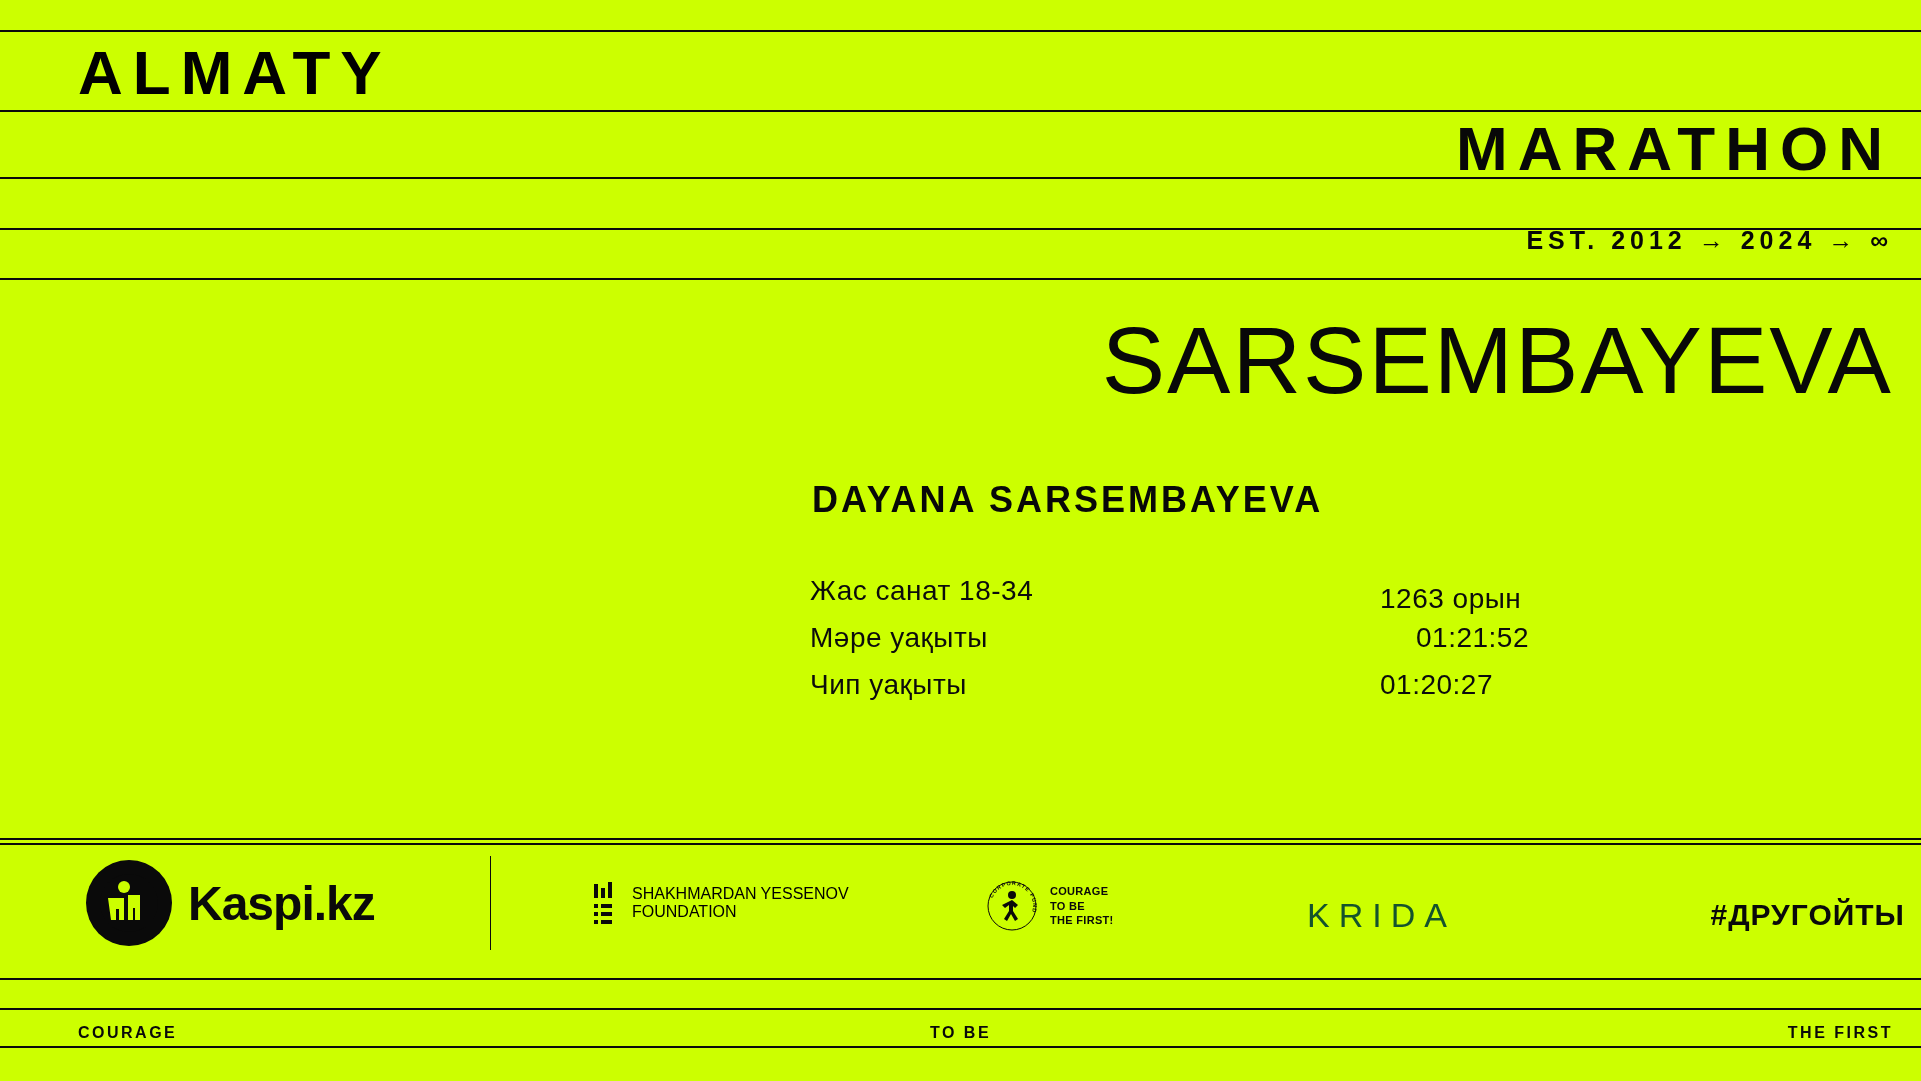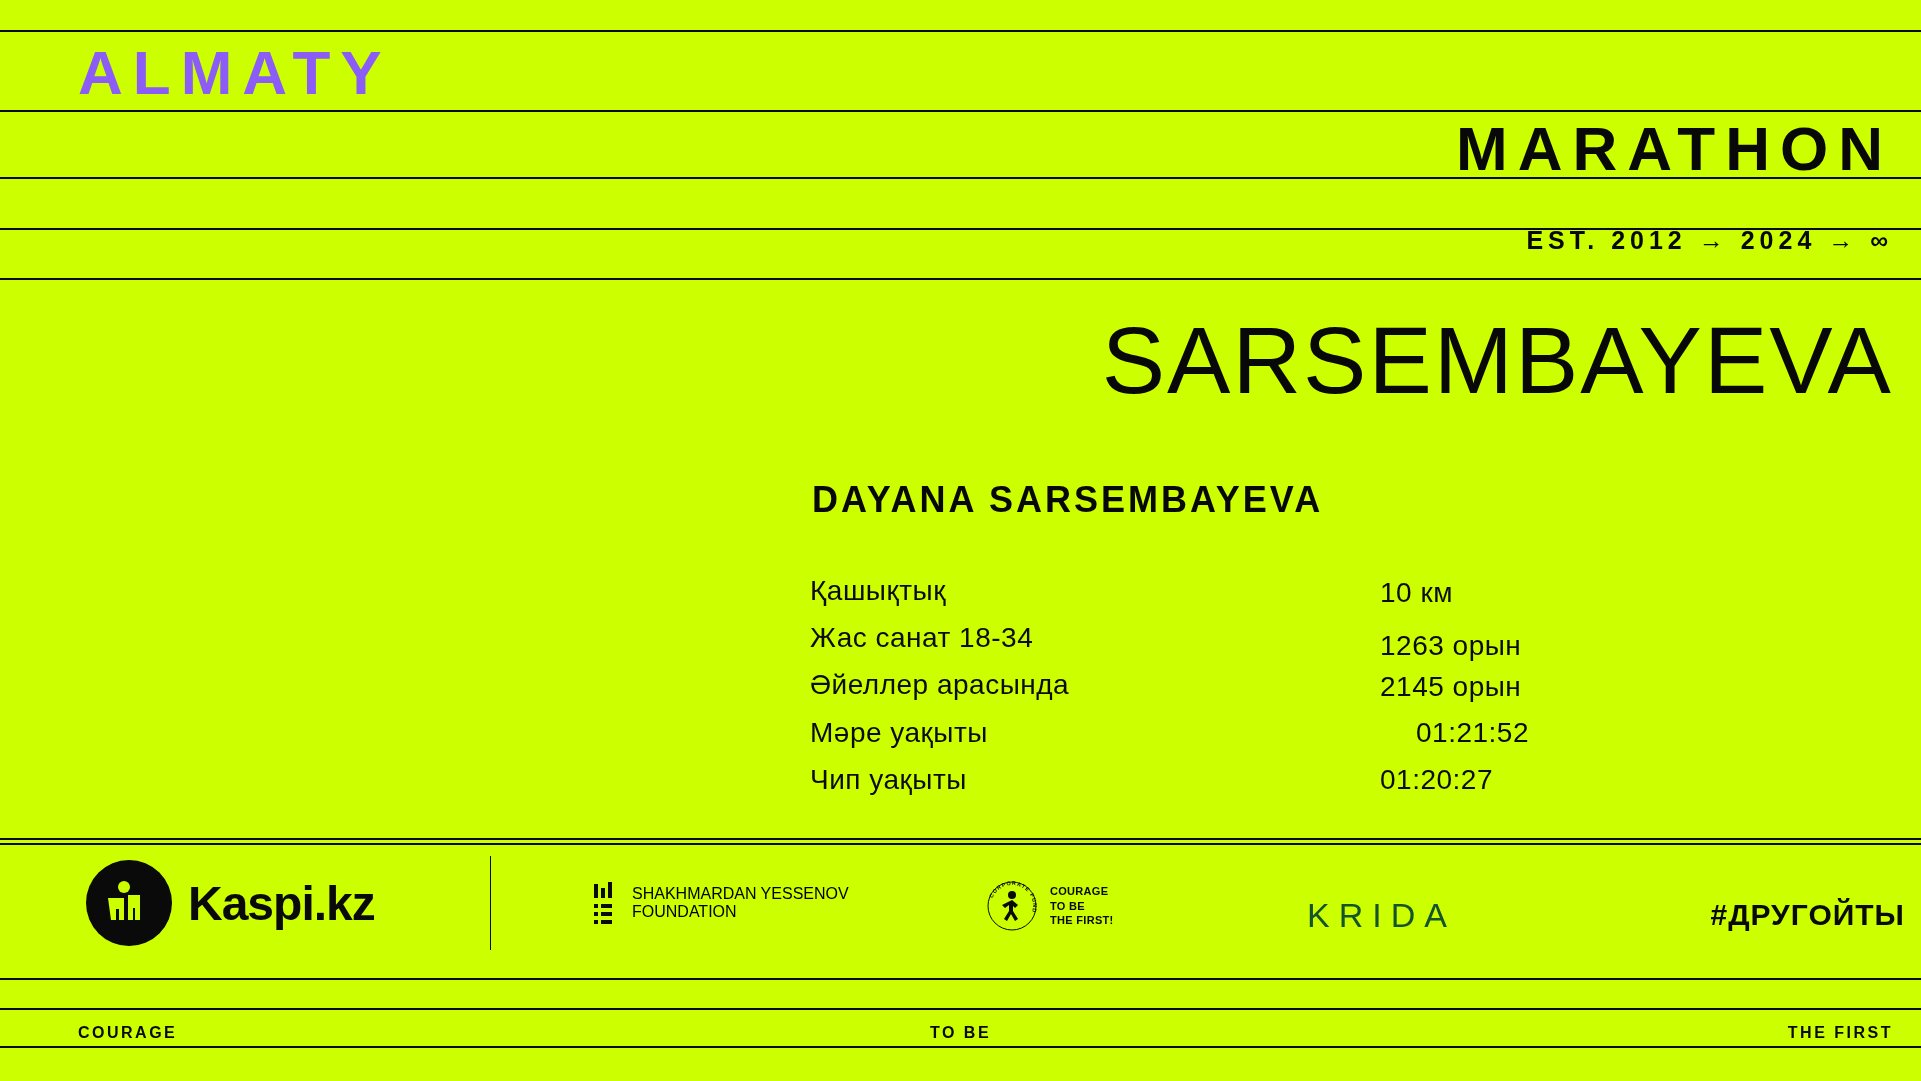--- a/index.html
+++ b/index.html
@@ -26,21 +26,21 @@
   }
 
   
   .almaty {
     position: absolute;
     left: 78px;
     top: 42px;
     font-size: 62px;
     letter-spacing: 10px;
     font-weight: 700;
-    color: #8b5cf6;
+    color: #000000;
     line-height: 1;
     white-space: nowrap;
   }
   .marathon {
     position: absolute;
     right: 28px;
     top: 118px;
     font-size: 62px;
     letter-spacing: 10px;
     font-weight: 700;
@@ -259,31 +259,23 @@
 
   <div class="almaty">ALMATY</div>
   <div class="marathon">MARATHON</div>
   <div class="est">EST. 2012 → 2024 → ∞</div>
 
   <div class="cert-title">SARSEMBAYEVA</div>
 
   <div class="athlete">DAYANA SARSEMBAYEVA</div>
 
   <div class="results">
-    <div class="res-row r1">
-      <span class="res-label">Қашықтық</span>
-      <span class="res-value">10 км</span>
-    </div>
     <div class="res-row r2">
       <span class="res-label">Жас санат 18-34</span>
       <span class="res-value">1263 орын</span>
-    </div>
-    <div class="res-row r3">
-      <span class="res-label">Әйеллер арасында</span>
-      <span class="res-value">2145 орын</span>
     </div>
     <div class="res-row r4">
       <span class="res-label">Мәре уақыты</span>
       <span class="res-value">01:21:52</span>
     </div>
     <div class="res-row r5">
       <span class="res-label">Чип уақыты</span>
       <span class="res-value">01:20:27</span>
     </div>
   </div>

